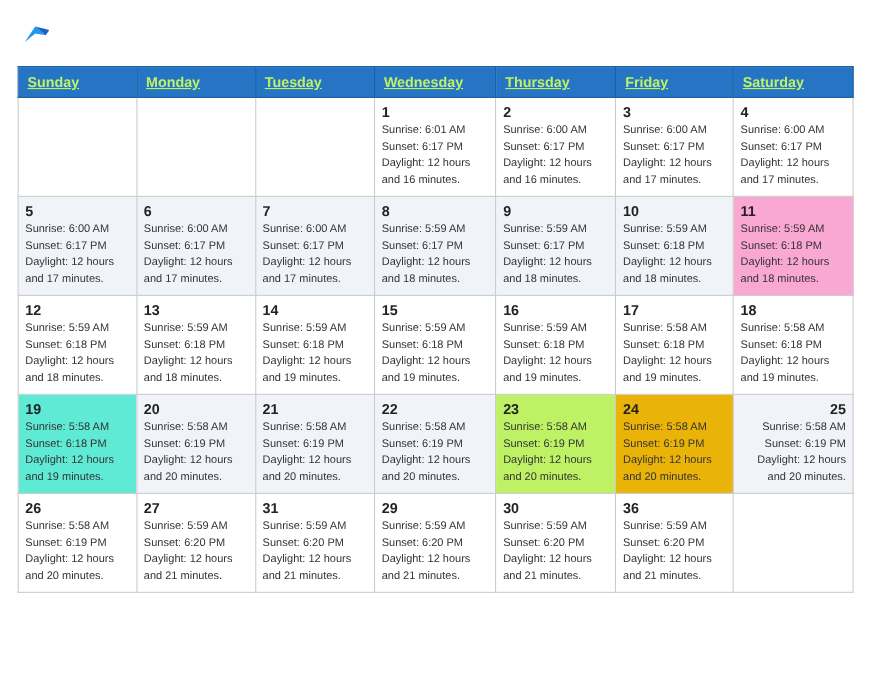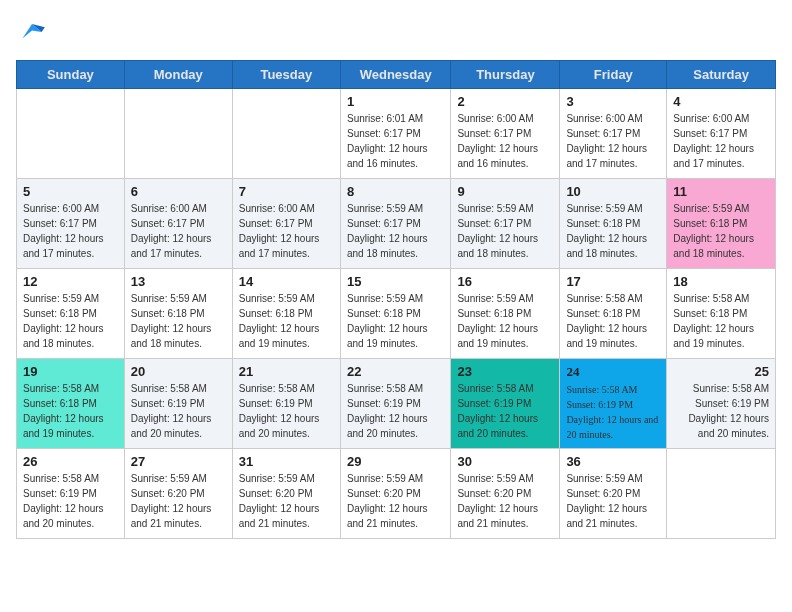--- a/index.html
+++ b/index.html
@@ -46,26 +46,27 @@
       font-size: 16px;
       color: #444;
     }
     .calendar {
       width: 100%;
       border-collapse: collapse;
       border: 1px solid #ccc;
     }
     .calendar th {
       background: #2575c4;
-      color: #e5e5e5;
+      color: #bef264;
       font-size: 13px;
       font-weight: bold;
       padding: 6px 8px;
-      text-align: center;
+      text-align: left;
       border: 1px solid #1a5fa0;
+      text-decoration: underline;
     }
     .calendar td {
       vertical-align: top;
       border: 1px solid #ccc;
       padding: 5px 6px;
       font-size: 10.5px;
       color: #222;
       background: #fff;
       width: 113px;
       height: 90px;
@@ -210,25 +211,25 @@
           <div class="day-info">Sunrise: 5:58 AM<br>Sunset: 6:19 PM<br>Daylight: 12 hours and 20 minutes.</div>
         </td>
         <td style="background: rgb(240, 244, 248);">
           <span class="day-num">21</span>
           <div class="day-info">Sunrise: 5:58 AM<br>Sunset: 6:19 PM<br>Daylight: 12 hours and 20 minutes.</div>
         </td>
         <td style="background: rgb(240, 244, 248);">
           <span class="day-num">22</span>
           <div class="day-info">Sunrise: 5:58 AM<br>Sunset: 6:19 PM<br>Daylight: 12 hours and 20 minutes.</div>
         </td>
-        <td style="background: #14b8a6;">
+        <td style="background: #bef264;">
           <span class="day-num">23</span>
           <div class="day-info">Sunrise: 5:58 AM<br>Sunset: 6:19 PM<br>Daylight: 12 hours and 20 minutes.</div>
         </td>
-        <td style="background: #0ea5e9; font-family: Liberation Serif, serif;">
+        <td style="background: #eab308;">
           <span class="day-num">24</span>
           <div class="day-info">Sunrise: 5:58 AM<br>Sunset: 6:19 PM<br>Daylight: 12 hours and 20 minutes.</div>
         </td>
         <td style="background: rgb(240, 244, 248); text-align: right;">
           <span class="day-num">25</span>
           <div class="day-info">Sunrise: 5:58 AM<br>Sunset: 6:19 PM<br>Daylight: 12 hours and 20 minutes.</div>
         </td>
       </tr>
       <tr>
         <td>

